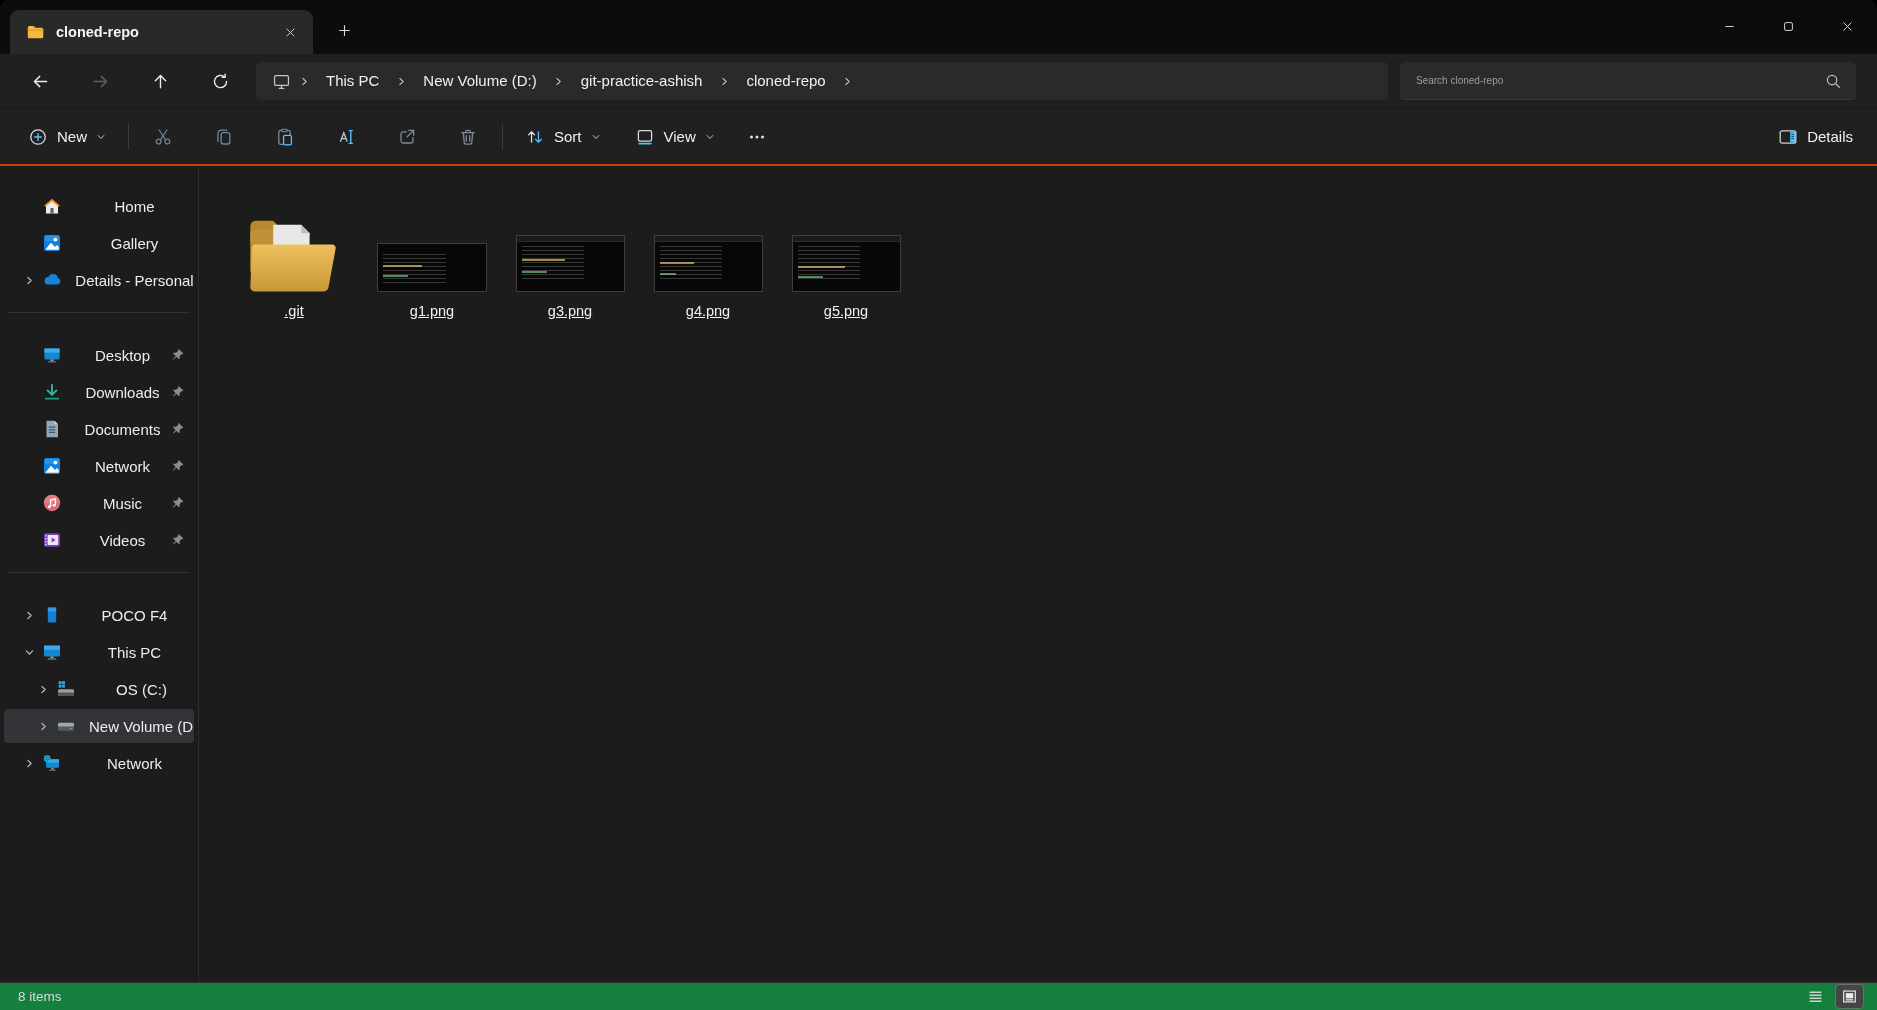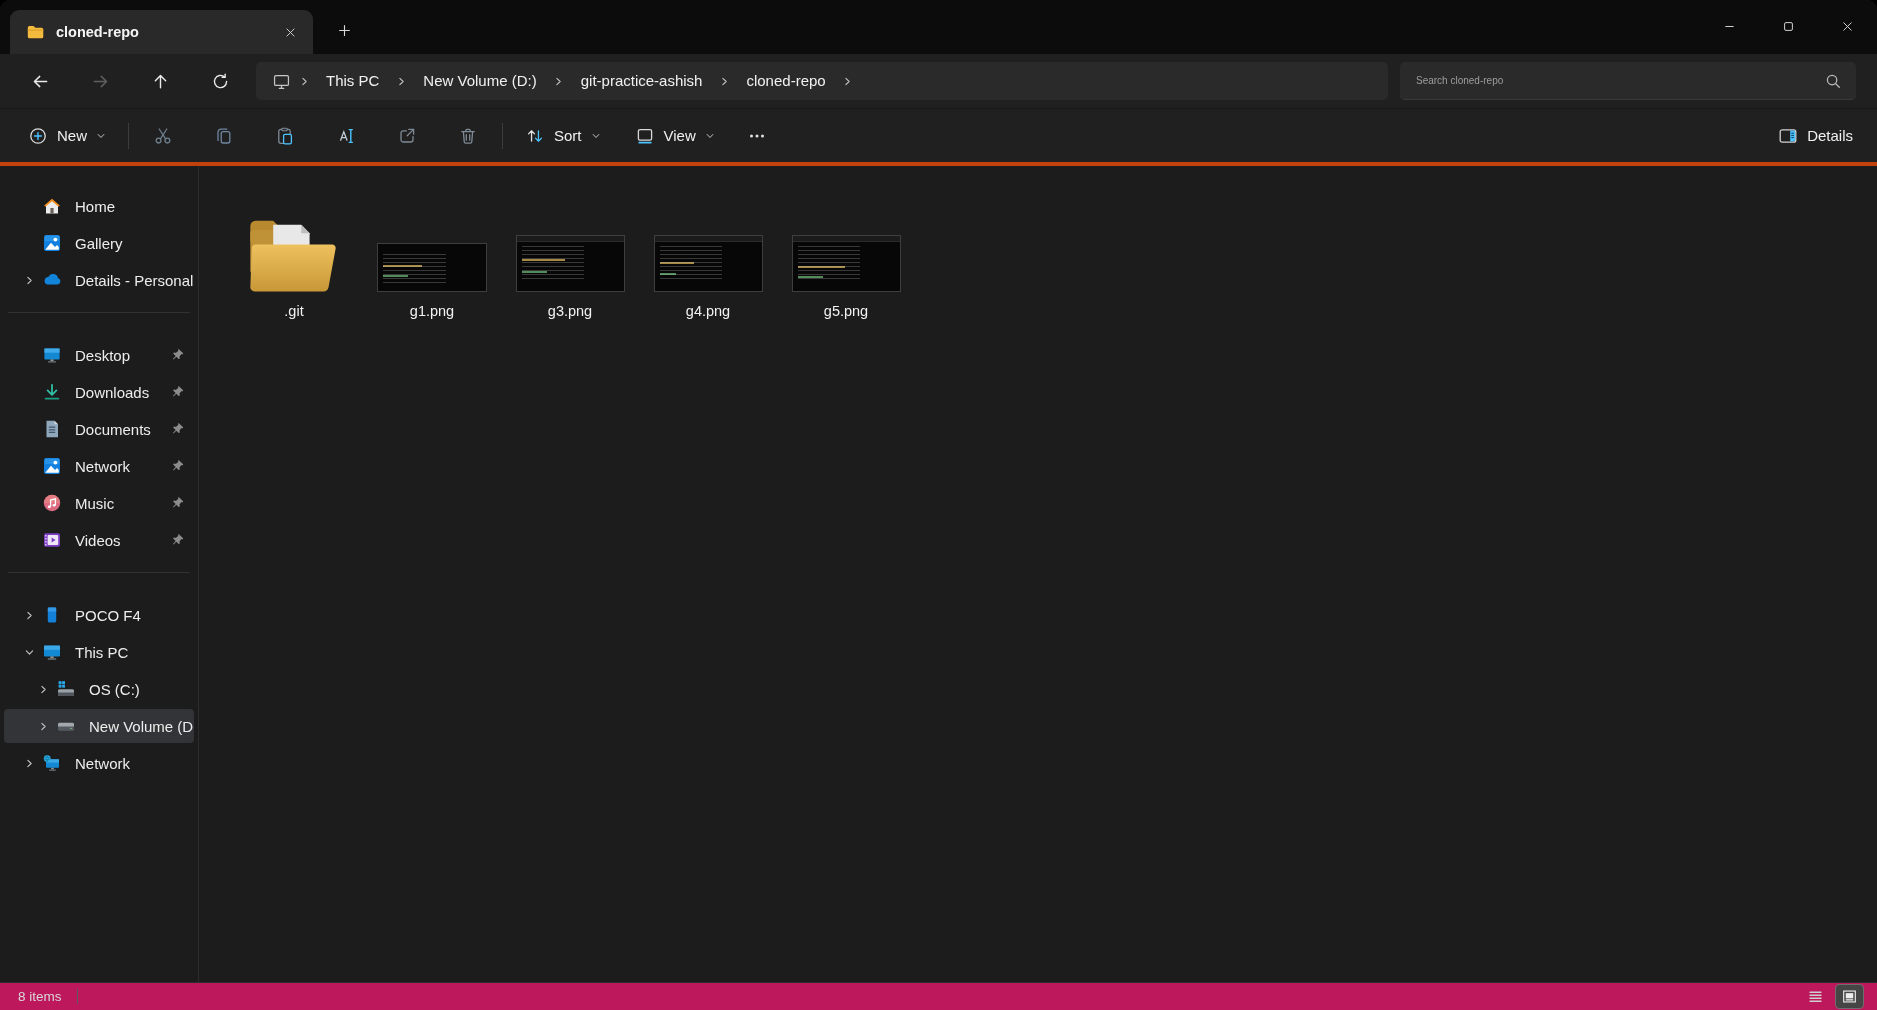--- a/index.html
+++ b/index.html
@@ -41,35 +41,35 @@
   .bc-chev svg { width:11px; height:11px; }
   .bc-item { padding:0 10px; height:30px; line-height:30px; border-radius:4px; font-size:15px; color:#f1f1f1; white-space:nowrap; }
   .searchbox { width:456px; height:38px; margin-right:21px; background:#2a2a2a; border-radius:5px;
                border-bottom:1px solid #3a3a3a; display:flex; align-items:center; padding:0 14px 0 16px; flex:none; }
   .searchbox input { flex:1; background:transparent; border:0; outline:0; color:#e8e8e8; font-size:10px;
                      font-family:"Liberation Sans","DejaVu Sans",sans-serif; }
   .searchbox input::placeholder { color:#9d9d9d; }
   .search-icon svg { width:18px; height:18px; }
 
   
-  .toolbar { height:58px; background:#202020; border-top:1px solid #171717; border-bottom:4px solid #c2410c;
+  .toolbar { height:58px; background:#202020; border-top:1px solid #171717; border-bottom:2px solid #c2410c;
              display:flex; align-items:center; padding:0 14px 0 18px; flex:none; }
   .tbtn { display:flex; align-items:center; gap:9px; height:38px; padding:0 10px; border-radius:4px;
           background:transparent; border:0; color:#f0f0f0; font-size:15px;
           font-family:"Liberation Sans","DejaVu Sans",sans-serif; }
   .tbtn .ticon svg { width:20px; height:20px; }
   .tbtn .chev svg { width:10px; height:10px; }
   .icon-only { width:44px; justify-content:center; padding:0; }
   .tgroup { display:flex; align-items:center; gap:17px; }
   .tdivider { width:1px; height:26px; background:#3c3c3c; margin:0 12px; flex:none; }
   .details-btn { margin-left:auto; }
 
   
   .bodyarea { flex:1; display:flex; min-height:0; background:#1c1c1c; }
-  .sidebar { width:199px; flex:none; border-right:1px solid #2d2d2d; padding-top:20px; overflow:hidden; }
+  .sidebar { width:199px; flex:none; border-right:1px solid #2d2d2d; padding-top:20px; overflow:hidden;text-align:center; }
   .side-item { height:34px; margin:3px 4px; padding-left:12px; border-radius:4px; display:flex; align-items:center; font-size:15px; color:#ededed; }
   .side-item.indent { padding-left:26px; }
   .side-item.selected { background:#333437; }
   .side-chev { width:26px; display:flex; justify-content:center; flex:none; }
   .side-chev svg { width:11px; height:11px; }
   .side-icon { width:20px; height:20px; margin-right:13px; flex:none; }
   .side-icon svg { width:20px; height:20px; }
   .side-label { flex:1; white-space:nowrap; overflow:hidden; }
   .side-pin { width:15px; margin-right:9px; flex:none; opacity:.85; }
   .side-pin svg { width:14px; height:14px; }
@@ -85,24 +85,24 @@
            border:1px solid #3e3e3e; overflow:hidden; }
   .thumb.short { height:49px; width:110px; }
   .thumb::before { content:""; position:absolute; top:0; left:0; right:0; height:5px;
                    background:#1b1b1b; border-bottom:1px solid #2c2c2c; }
   .thumb.short::before { display:none; }
   .thumb::after { content:""; position:absolute; left:5px; top:10px; width:58%; height:66%;
     background:repeating-linear-gradient(to bottom, rgba(205,205,205,.5) 0 1px, transparent 1px 4px);
     opacity:.5; }
   .thumb .dash { position:absolute; height:2px; left:5px; opacity:.85; }
   .file-label { margin-top:6px; font-size:14.5px; line-height:17px; color:#f2f2f2; text-align:center;
-                max-width:118px; word-break:break-all; }
+                max-width:118px; word-break:break-all;text-decoration:underline; }
 
   
-  .statusbar { height:28px; flex:none; border-top:1px solid #2d2d2d; background:#be185d;
+  .statusbar { height:28px; flex:none; border-top:1px solid #2d2d2d; background:#15803d;
                display:flex; align-items:center; padding:0 14px 0 18px; font-size:13.5px; color:#d8d8d8; }
   .status-div { width:1px; height:15px; background:#5a5a5a; margin-left:15px; }
   .status-views { margin-left:auto; display:flex; gap:7px; }
   .status-view-btn { width:27px; height:23px; border-radius:3px; display:flex; align-items:center; justify-content:center; }
   .status-view-btn.active { background:#454545; outline:1px solid #6e6e6e; }
   .status-view-btn svg { width:15px; height:15px; }
 </style>
 </head>
 <body>
 

